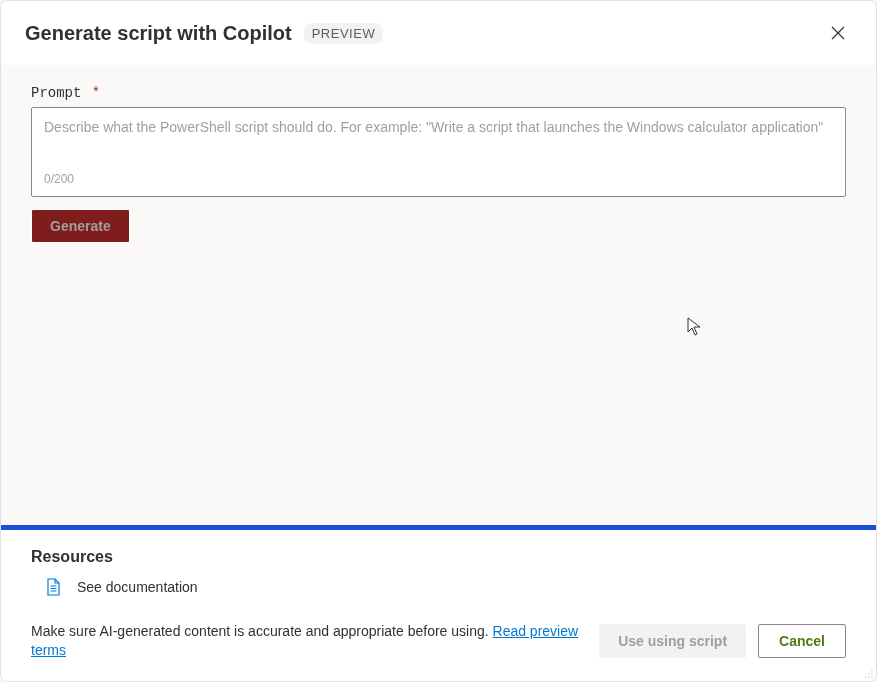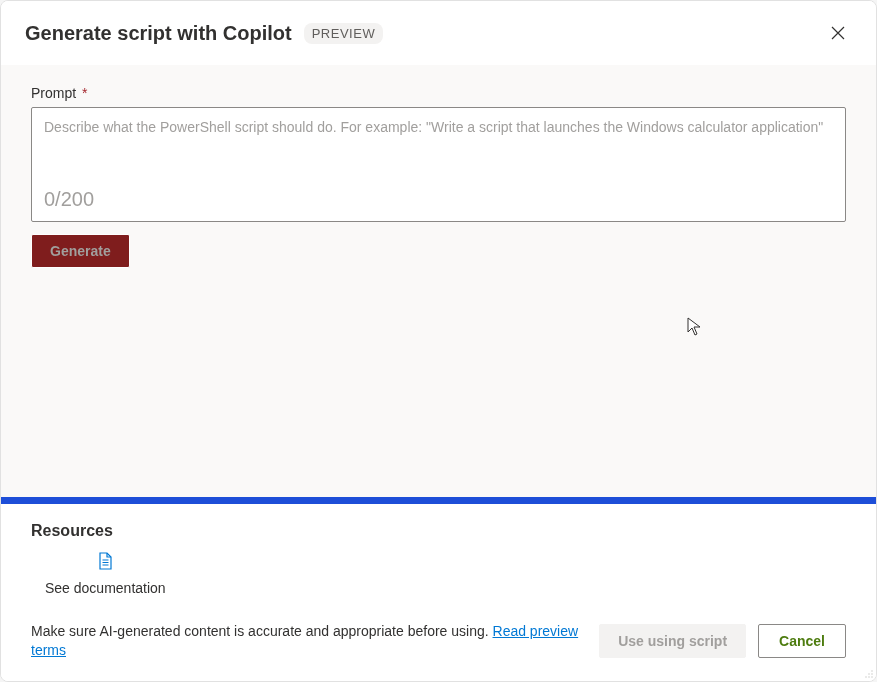--- a/index.html
+++ b/index.html
@@ -62,20 +62,21 @@
       flex: 1;
       background: #faf9f8;
       padding: 20px 30px;
       display: flex;
       flex-direction: column;
     }
     .field-label {
       font-size: 14px;
       color: #323130;
       margin-bottom: 6px;
+      font-family: Liberation Mono, monospace;
     }
     .required {
       color: #a4262c;
       margin-left: 2px;
     }
     .prompt-box {
       border: 1px solid #8a8886;
       border-radius: 2px;
       background: #fff;
       padding: 10px 12px;
@@ -91,56 +92,54 @@
       font-size: 14px;
       color: #323130;
       width: 100%;
       min-height: 40px;
       line-height: 1.4;
     }
     .prompt-textarea::placeholder {
       color: #a19f9d;
     }
     .char-counter {
-      font-size: 20px;
-      color: #a19f9d;
-      margin-top: 16px;
+      font-size: 12px;
+      color: #a19f9d;
     }
     .generate-btn {
       margin-top: 12px;
       align-self: flex-start;
       background: #7f1d1d;
       border: 1px solid #fff;
       color: #a19f9d;
       font-size: 14px;
       font-weight: 600;
       padding: 8px 18px;
       border-radius: 2px;
       cursor: default;
     }
     .footer {
       background: #fff;
-      border-top: 7px solid #1d4ed8;
+      border-top: 5px solid #1d4ed8;
       padding: 18px 30px 20px 30px;
     }
     .resources-title {
       font-size: 16px;
       font-weight: 600;
       color: #323130;
       margin-bottom: 12px;
     }
     .doc-link {
       display: flex;
       align-items: center;
-      gap: 10px;
+      gap: 16px;
       margin-bottom: 20px;
       margin-left: 14px;
       cursor: pointer;
       width: fit-content;
-      flex-direction: column;
     }
     .doc-link-text {
       font-size: 14px;
       color: #323130;
     }
     .footer-row {
       display: flex;
       align-items: center;
       gap: 12px;
       margin-top: 26px;

